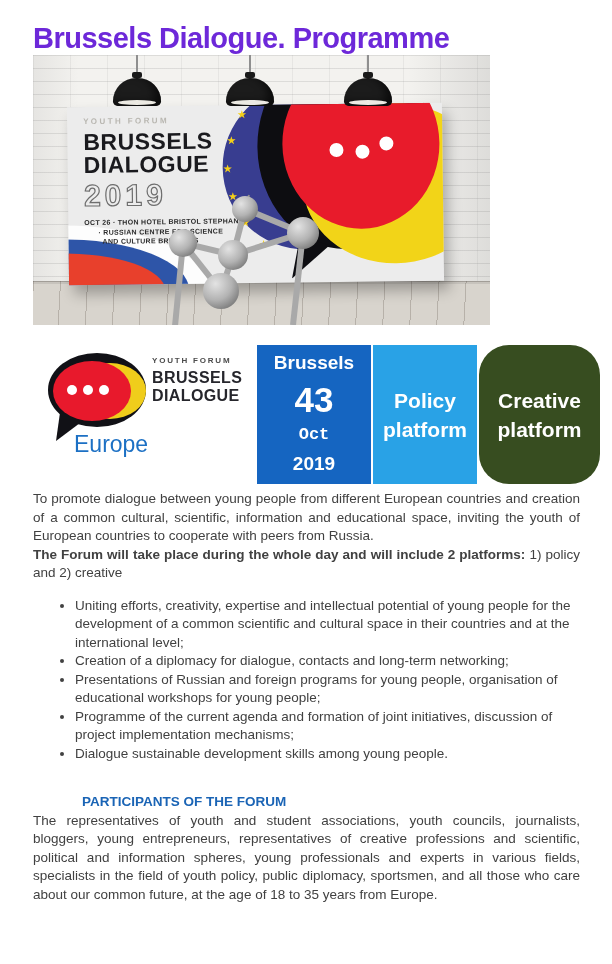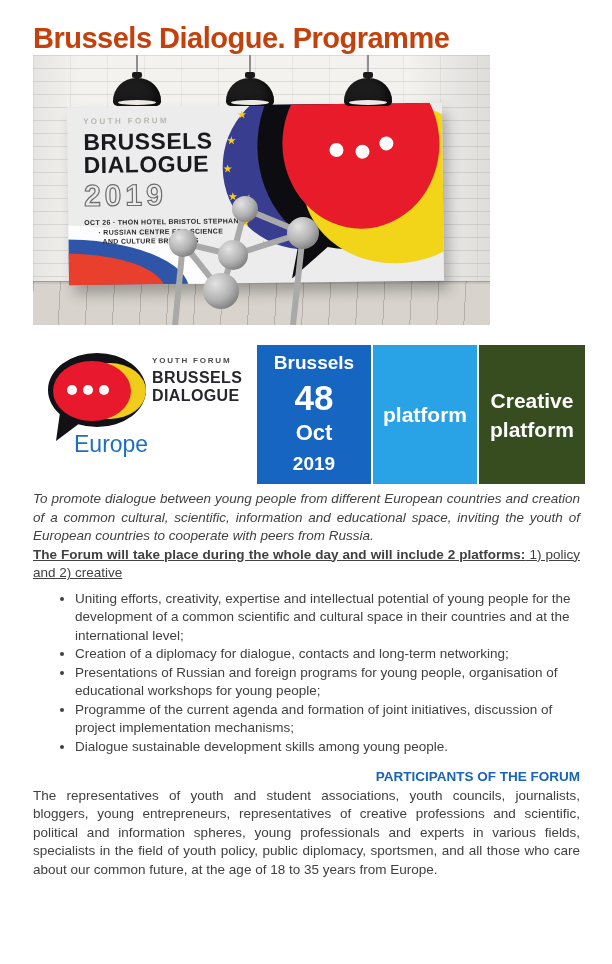--- a/index.html
+++ b/index.html
@@ -1,21 +1,21 @@
 <!DOCTYPE html>
 <html><head>
 <meta charset="utf-8">
 <style>
   * { box-sizing: border-box; }
   body { margin: 0; background: #ffffff; font-family: "Liberation Sans", sans-serif; }
   .page { position: relative; width: 612px; height: 964px; overflow: hidden; background: #fff; }
 
   
   .doc-title { position: absolute; left: 33px; top: 0; font-size: 29px; font-weight: bold;
-               color: #c2410c; letter-spacing: -0.5px; line-height: 38px; }
+               color: #6d28d9; letter-spacing: -0.5px; line-height: 38px; }
 
   
   .banner { position: absolute; left: 33px; top: 55px; width: 457px; height: 270px; overflow: hidden;
             background-color: #f3f2ef;
             background-image:
               linear-gradient(90deg, rgba(110,110,110,0.10), rgba(255,255,255,0) 10%, rgba(255,255,255,0) 82%, rgba(90,90,90,0.14)),
               repeating-linear-gradient(180deg, rgba(140,140,140,0.22) 0 1px, transparent 1px 13px),
               repeating-linear-gradient(90deg, rgba(140,140,140,0.12) 0 1px, transparent 1px 37px); }
   .floor { position: absolute; left: 0; bottom: 0; width: 100%; height: 44px; background-color: #d8d4cd;
            background-image:
@@ -80,36 +80,36 @@
   .brand-text { position: absolute; left: 152px; top: 11px; }
   .brand-kicker { font-size: 8px; font-weight: bold; letter-spacing: 1.8px; color: #4c4c4c; }
   .brand-name { font-size: 16px; font-weight: 800; color: #26262c; line-height: 18px; letter-spacing: 0.4px; }
   .brand-name.first { margin-top: 4px; }
   .about-link { position: absolute; left: 74px; top: 86px; font-size: 23px; color: #1c70c4; text-decoration: none; }
 
   .card { position: absolute; top: 0; height: 139px; color: #fff; text-align: center; font-weight: bold; }
   .card-date { left: 257px; width: 114px; background: #1565c1; display: flex; flex-direction: column;
                justify-content: space-between; padding: 7px 0 9px; }
   .cd-city { font-size: 19px; } .cd-day { font-size: 35px; line-height: 33px; }
-  .cd-month { font-size: 22px; } .cd-year { font-size: 19px; }
+  .cd-month { font-size: 17px; font-family: Liberation Mono, monospace; } .cd-year { font-size: 19px; }
   .card-platform { display: flex; align-items: center; justify-content: center; font-size: 21px; line-height: 29px; }
   .card-policy { left: 373px; width: 104px; background: #29a2e6; }
-  .card-creative { left: 479px; width: 106px; background: #374d20; }
+  .card-creative { left: 479px; width: 121px; background: #374d20; border-radius: 30px; }
 
   
   .content { position: absolute; left: 33px; top: 490px; width: 547px; color: #414141;
              font-size: 13.5px; line-height: 18.5px; }
   .section-heading { margin: 0 0 0 49px; color: #1a64b5; font-weight: bold; font-size: 13.5px; }
   .content p { margin: 0; text-align: justify; }
-  .p-goals { margin-top: 7px; font-style: italic; }
-  .p-platforms { margin-top: 18px; text-decoration: underline; }
+  .p-goals { margin-top: 7px; }
+  .p-platforms { margin-top: 18px; }
   .h-objectives { margin-top: 14px; }
-  .content ul { margin: 7px 0 0 0; padding-left: 42px; }
+  .content ul { margin: 14px 0 0 0; padding-left: 42px; }
   .content li { text-align: left; }
-  .h-participants { margin-top: 12px; text-align: right; }
+  .h-participants { margin-top: 30px; }
   .p-participants { margin-top: 7px; }
   .lang-line { margin: 12px 0 0 49px; }
   .lang-label { color: #1a64b5; font-weight: bold; }
 </style>
 </head>
 <body>
 
 <div class="page">
 
   <h1 class="doc-title">Brussels Dialogue. Programme</h1>
@@ -209,27 +209,28 @@
     <div class="brand-text">
       <div class="brand-kicker">YOUTH FORUM</div>
       <div class="brand-name first">BRUSSELS</div>
       <div class="brand-name">DIALOGUE</div>
     </div>
 
     <a class="about-link" href="#">Europe</a>
 
     <div class="card card-date">
       <span class="cd-city">Brussels</span>
-      <span class="cd-day">48</span>
+      <span class="cd-day">43</span>
       <span class="cd-month">Oct</span>
       <span class="cd-year">2019</span>
     </div>
 
     <div class="card card-platform card-policy">
       <div>
+        <div>Policy</div>
         <div>platform</div>
       </div>
     </div>
 
     <div class="card card-platform card-creative">
       <div>
         <div>Creative</div>
         <div>platform</div>
       </div>
     </div>

